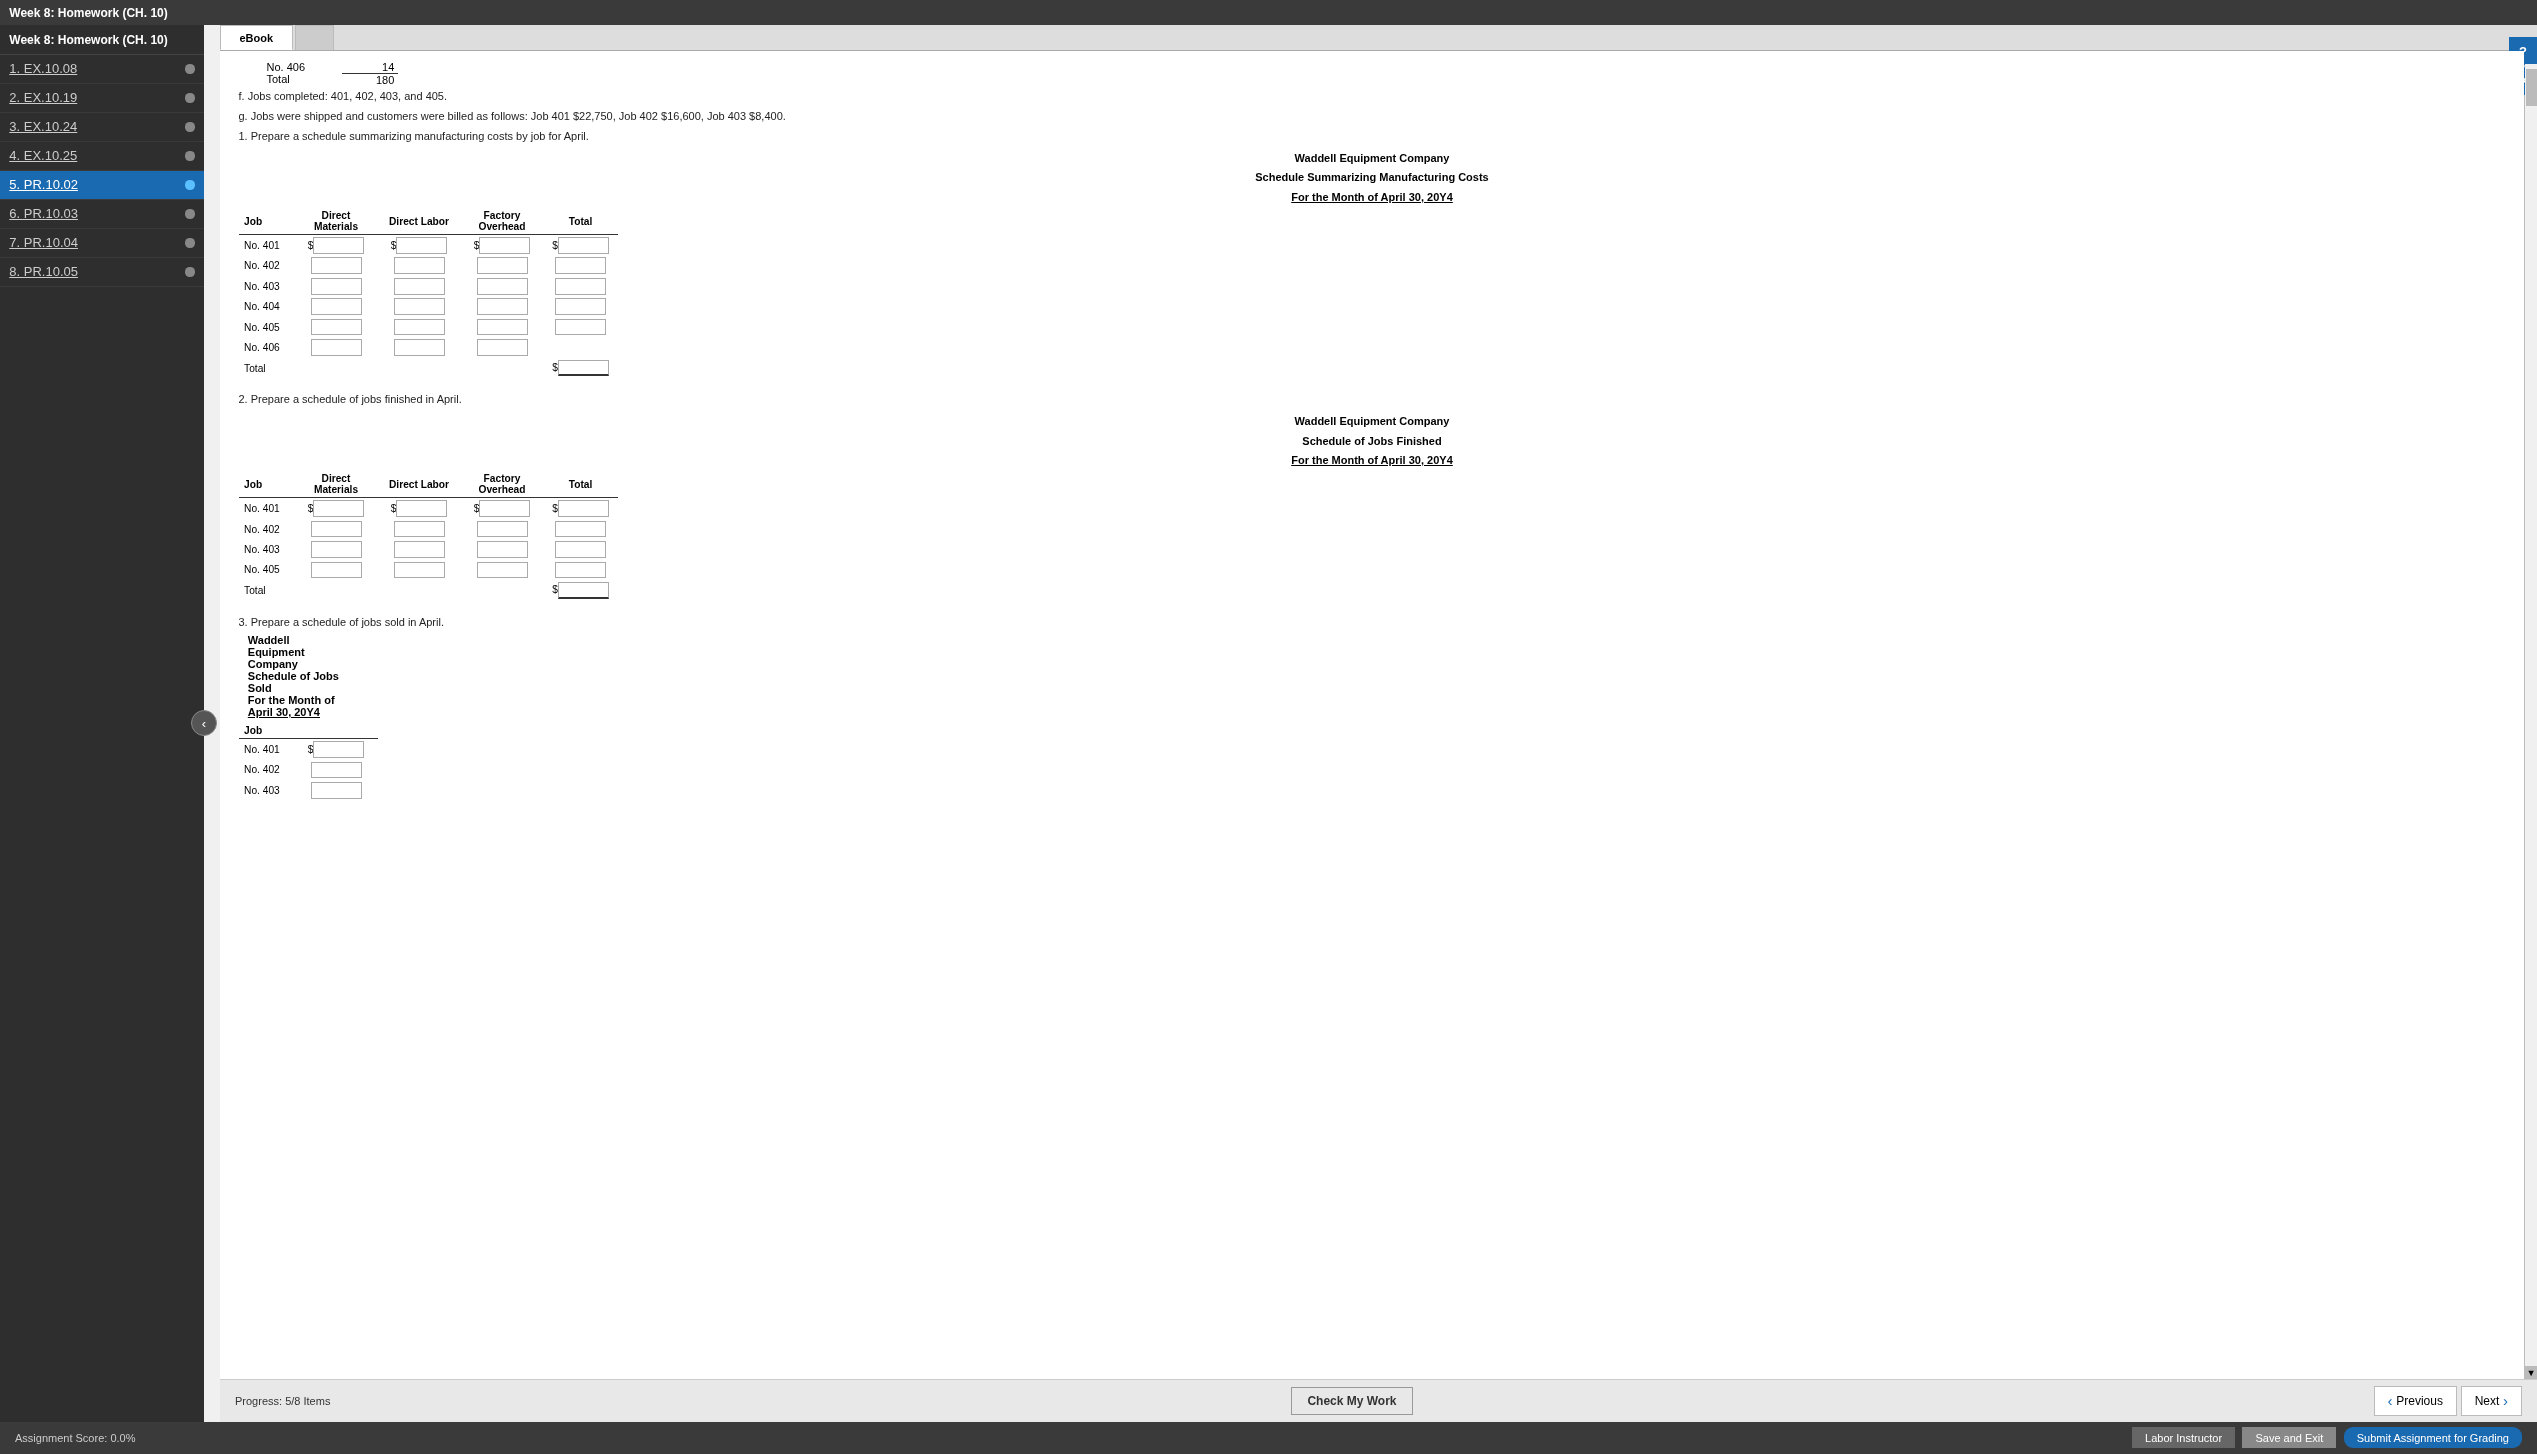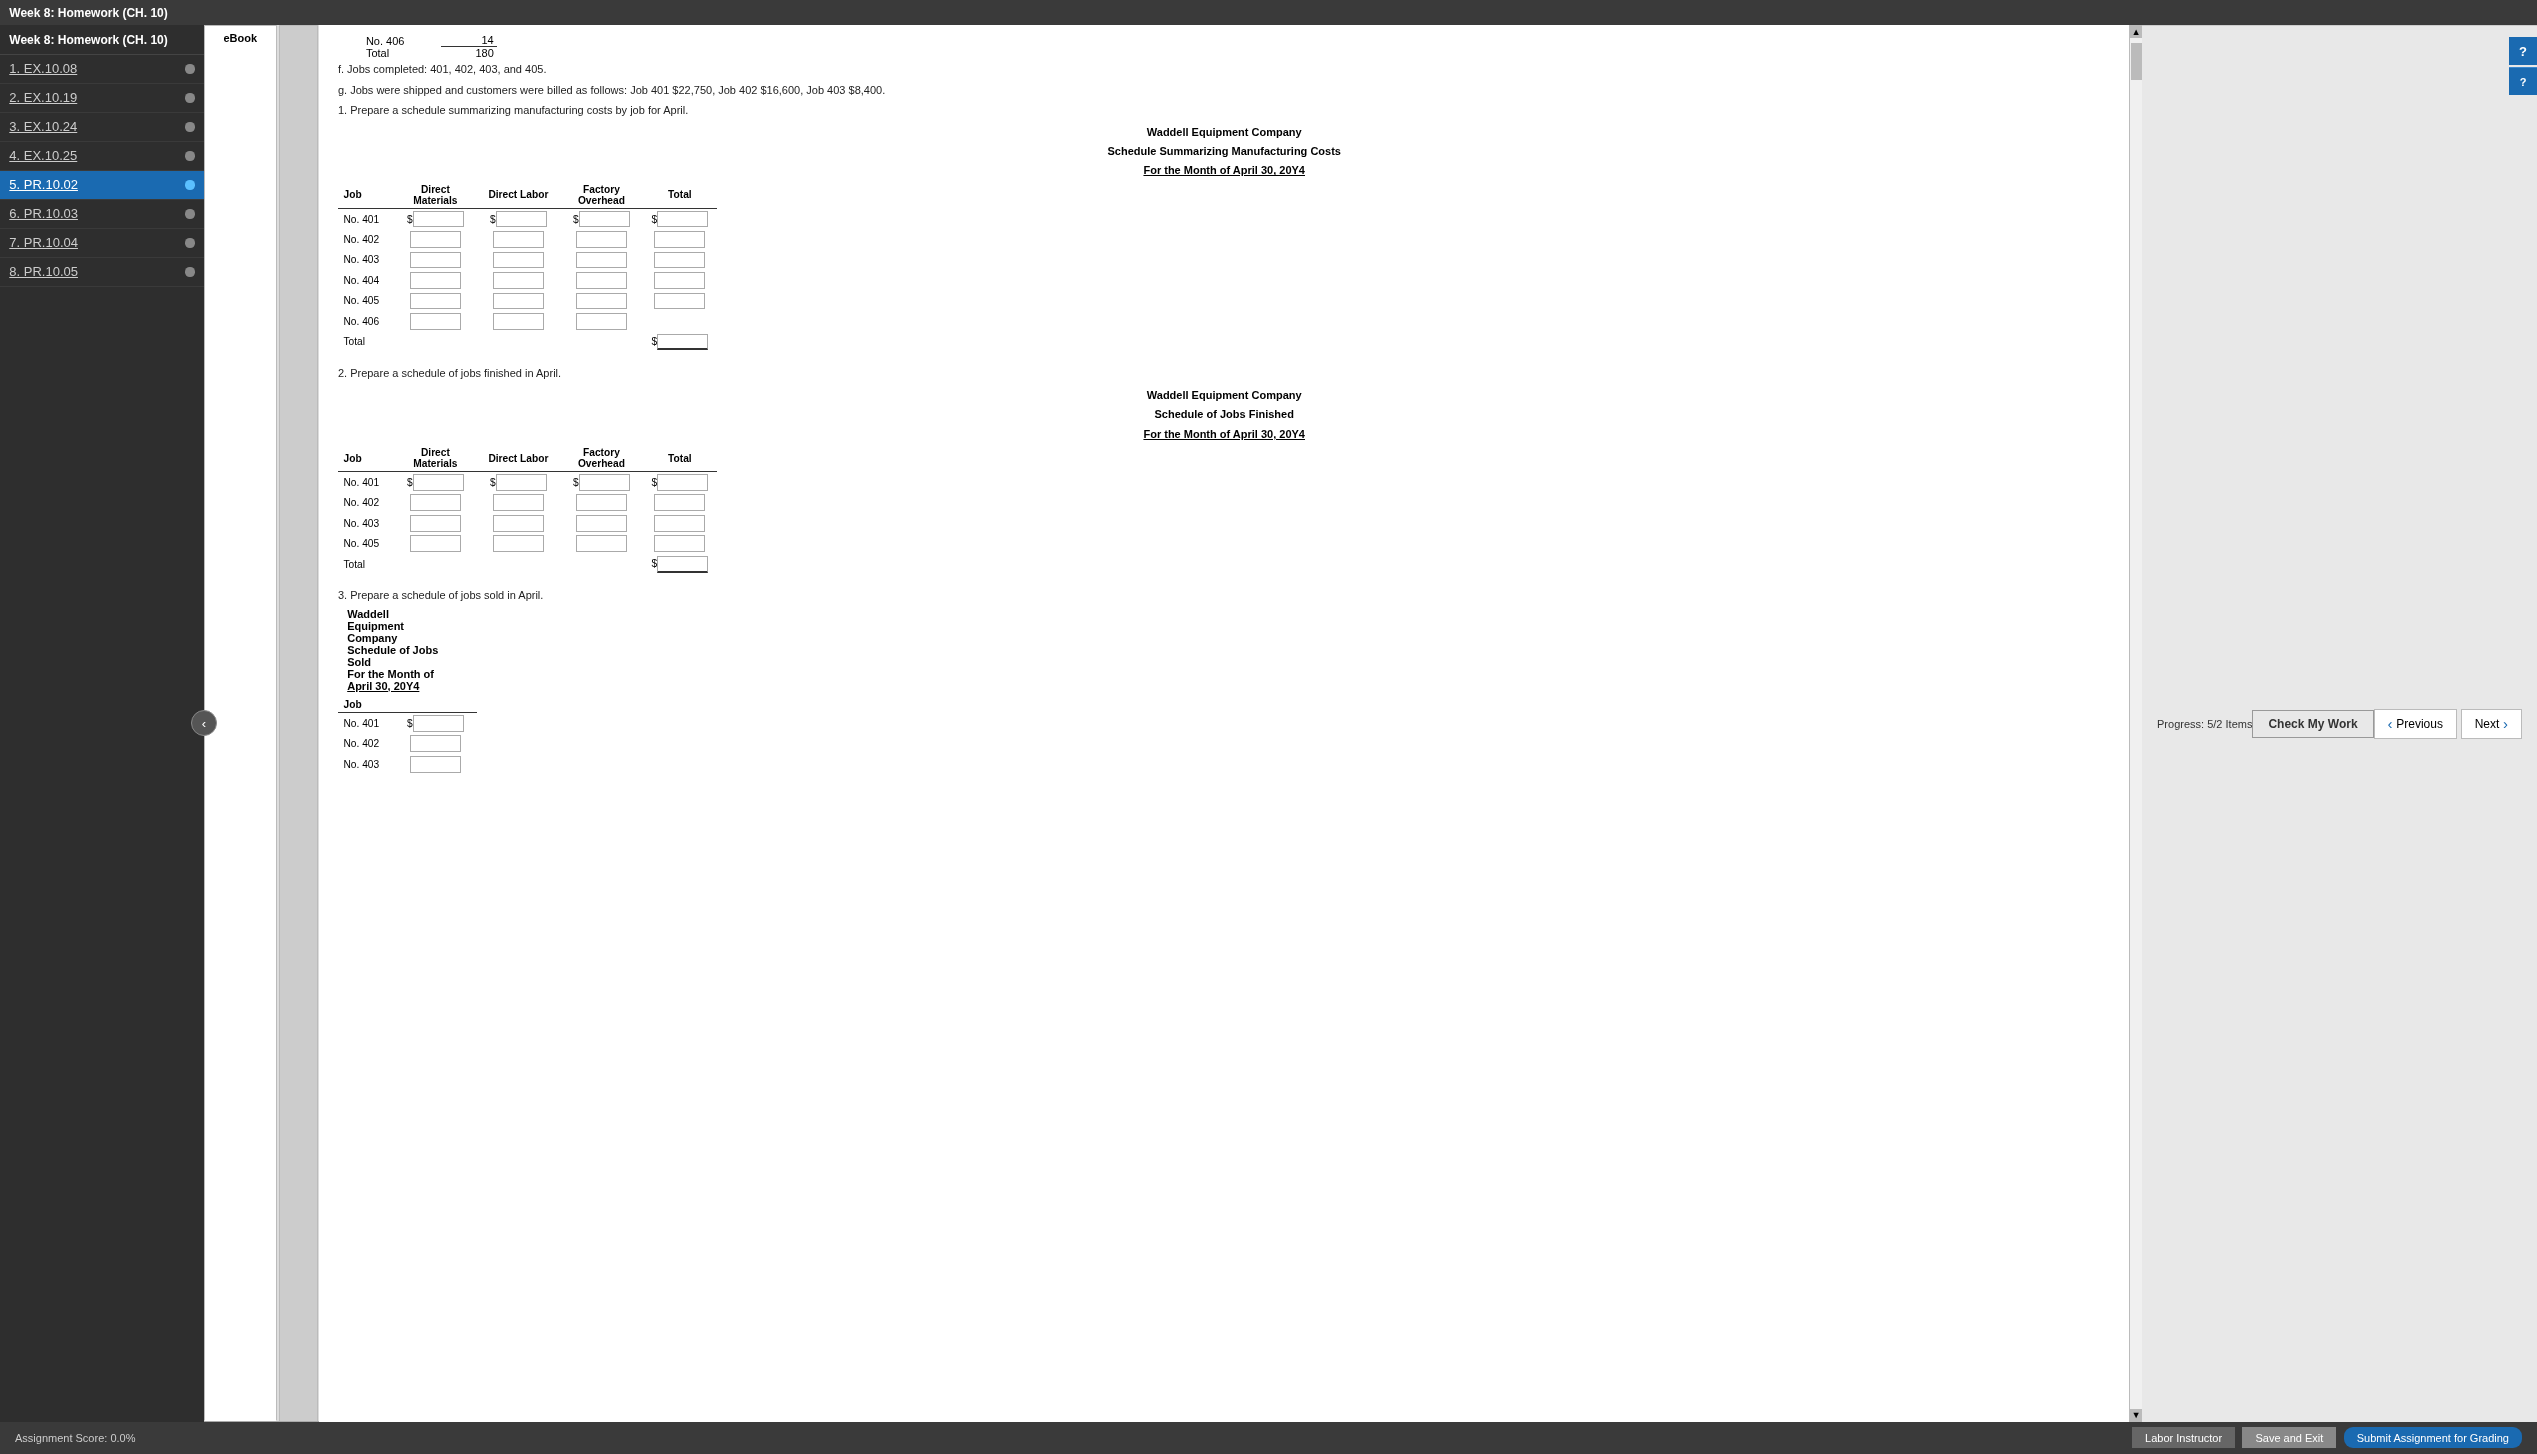--- a/index.html
+++ b/index.html
@@ -15,21 +15,21 @@
     #sidebar { width: 204px; background: #2e2e2e; color: white; display: flex; flex-direction: column; position: relative; }
     #sidebar-title { background: #2e2e2e; color: white; font-weight: bold; font-size: 12px; padding: 7.4px 9.3px; border-bottom: 0.9px solid #444; }
     #sidebar-items { flex: 1; overflow-y: auto; }
     .sidebar-item { display: flex; align-items: center; padding: 6.5px 9.3px; cursor: pointer; color: #ccc; font-size: 13px; border-bottom: 0.9px solid #3a3a3a; text-decoration: underline; }
     .sidebar-item.active { background: #1a6ab1; color: white; }
     .sidebar-item .dot { width: 9.3px; height: 9.3px; border-radius: 50%; background: #888; margin-left: auto; flex-shrink: 0; }
     .sidebar-item.active .dot { background: #5bc0ff; }
     #collapse-btn { position: absolute; right: -13px; top: 50%; transform: translateY(-50%); width: 26px; height: 26px; background: #555; border-radius: 50%; display: flex; align-items: center; justify-content: center; cursor: pointer; z-index: 10; color: white; font-size: 13px; border: 1.9px solid #888; }
 
     
-    #content-area { flex: 1; display: flex; overflow: hidden; }
+    #content-area { flex: 1; display: flex; flex-direction: column; overflow: hidden; margin-left: 16px; }
 
     
     #tabs { background: #ddd; display: flex; border-bottom: 1.9px solid #aaa; }
     .tab { padding: 5.6px 18.5px; cursor: pointer; font-size: 11px; border: 0.9px solid #bbb; border-bottom: none; background: #ccc; margin-right: 1.9px; }
     .tab.active { background: white; font-weight: bold; border-bottom: 1.9px solid white; }
 
     
     #scroll-content { flex: 1; overflow-y: auto; background: white; padding: 9.3px 18.5px; position: relative; }
 
     
@@ -328,21 +328,21 @@
         <div class="scrollbar-track">
           <div class="scrollbar-thumb"></div>
         </div>
         <div class="scrollbar-arrow">▼</div>
       </div>
     </div>
 
     <div id="bottom-nav">
       <div id="progress-text">
         <span>Progress:</span>
-        <span>5/2 Items</span>
+        <span>5/8 Items</span>
       </div>
       <button id="check-work-btn">Check My Work</button>
       <div id="nav-buttons">
         <button class="nav-btn">
           <span class="nav-arrow">‹</span>
           <span>Previous</span>
         </button>
         <button class="nav-btn">
           <span>Next</span>
           <span class="nav-arrow">›</span>

